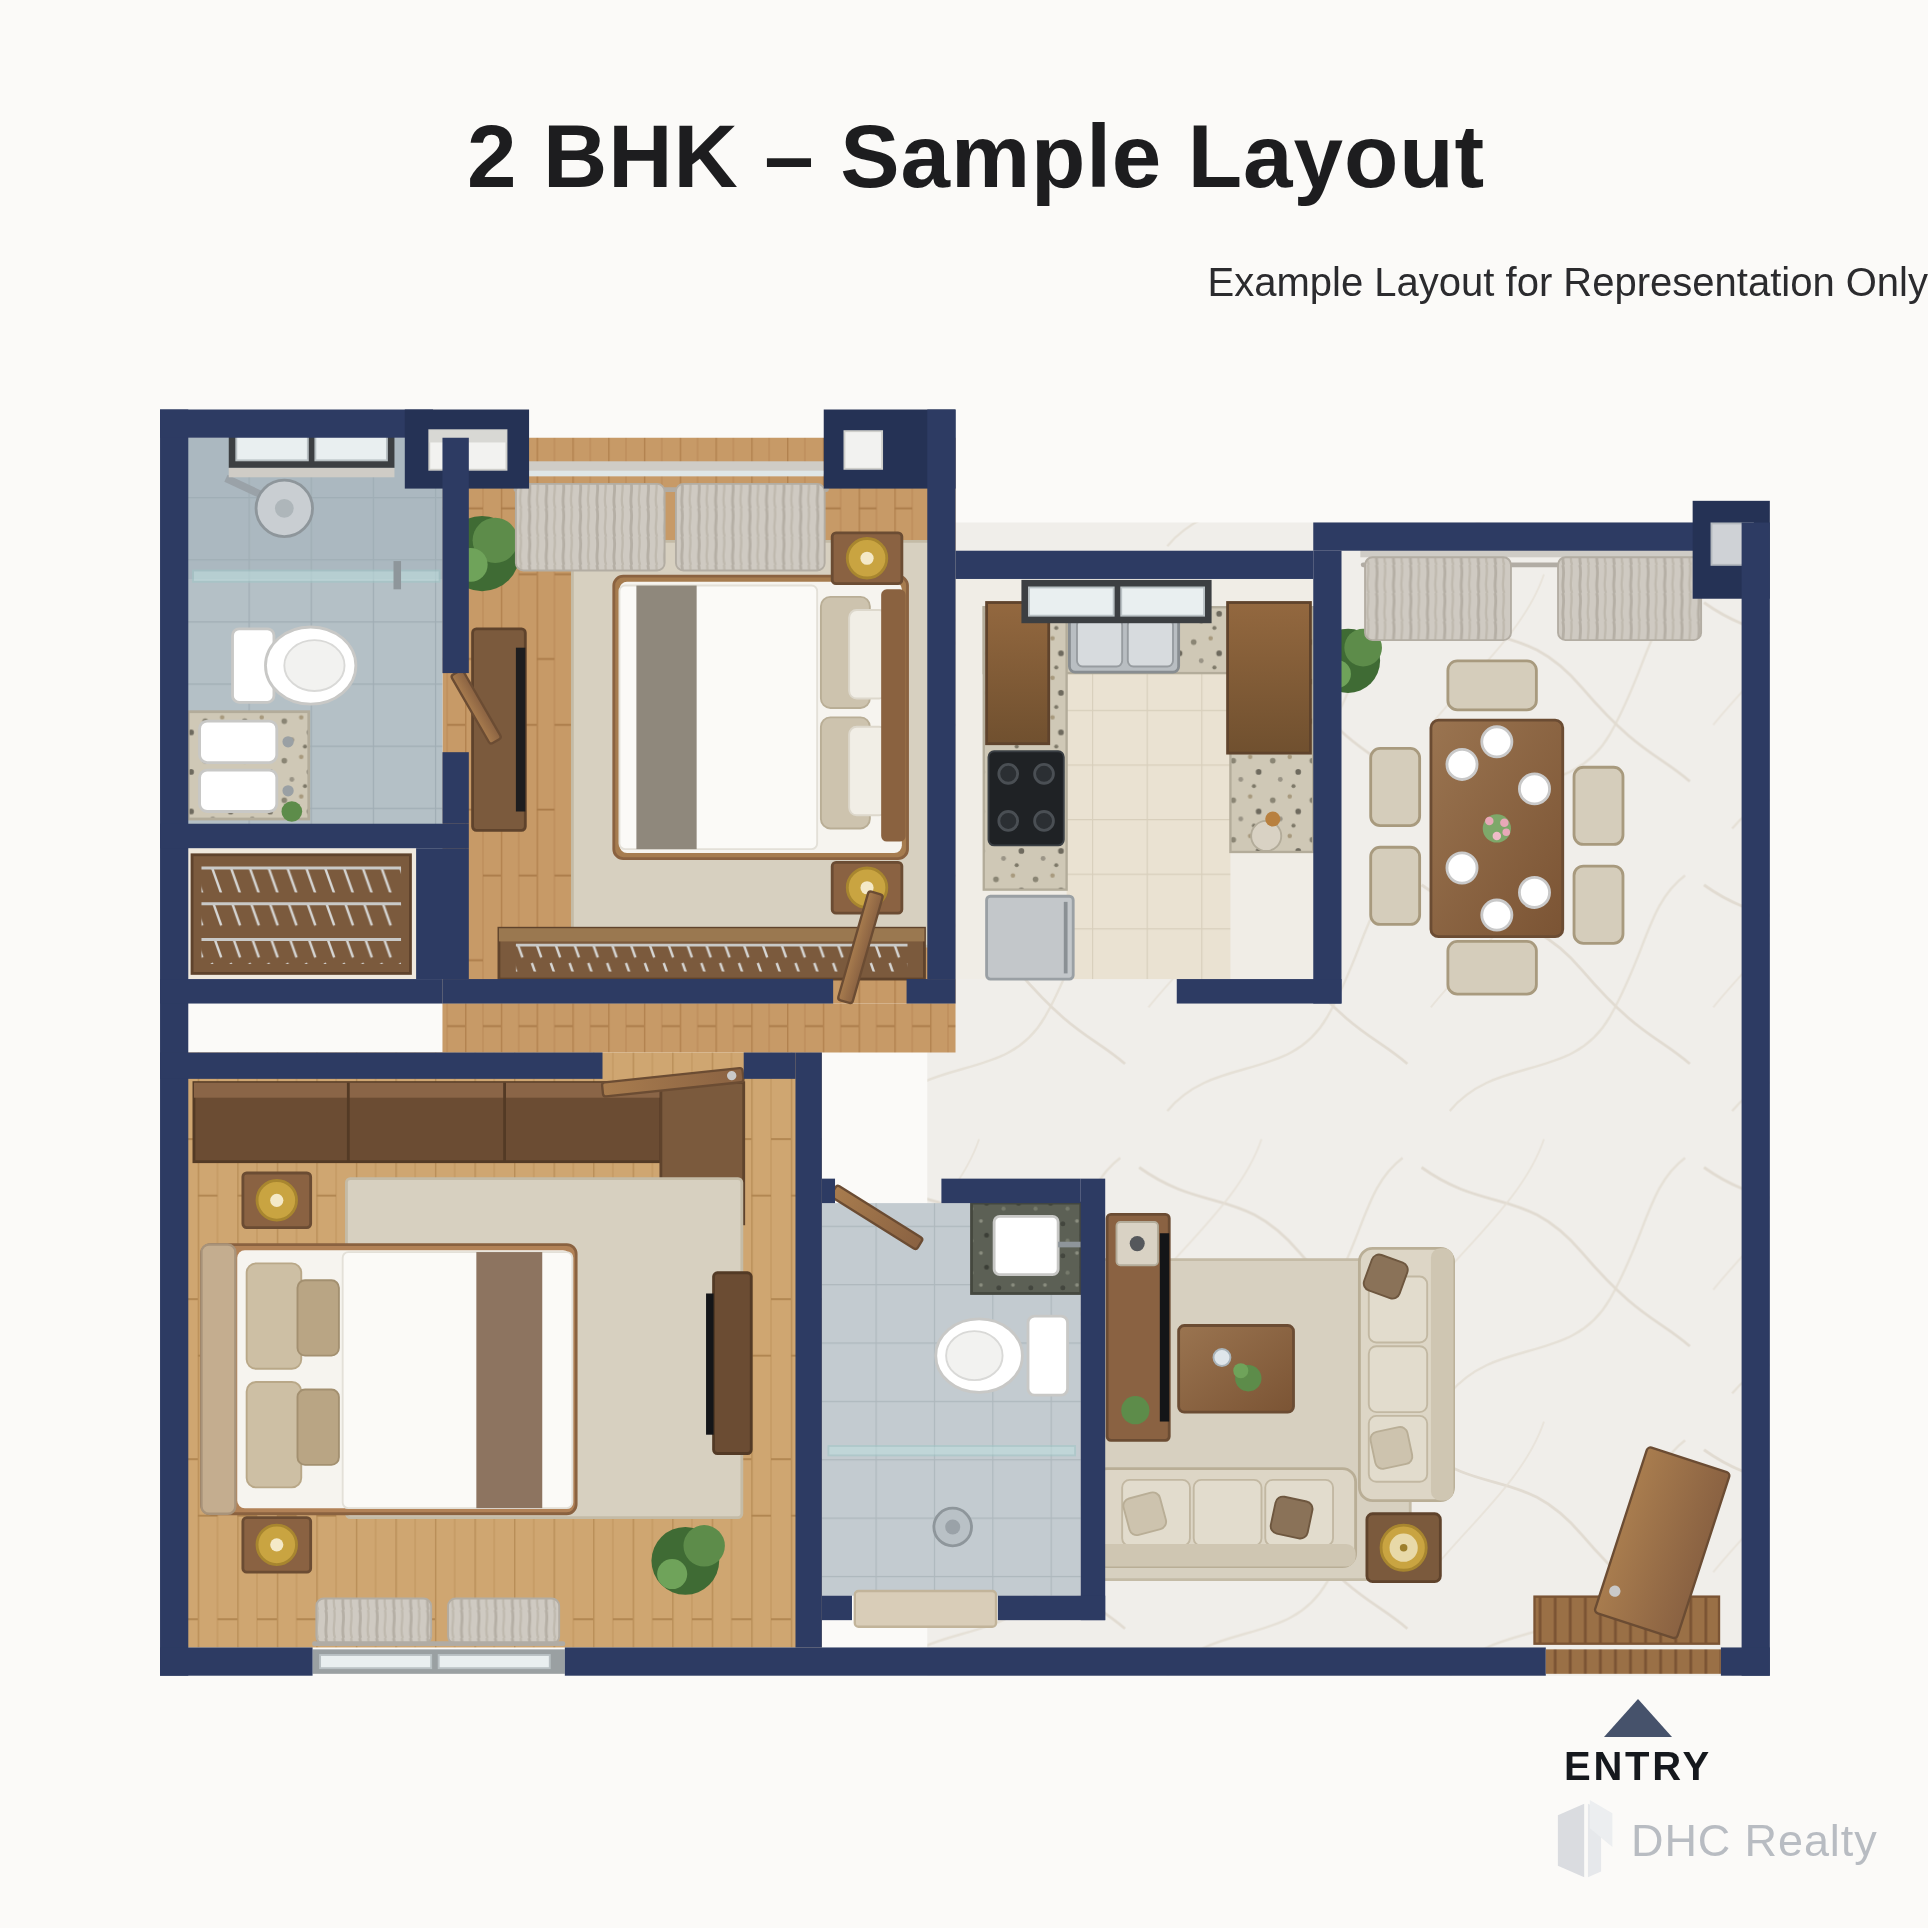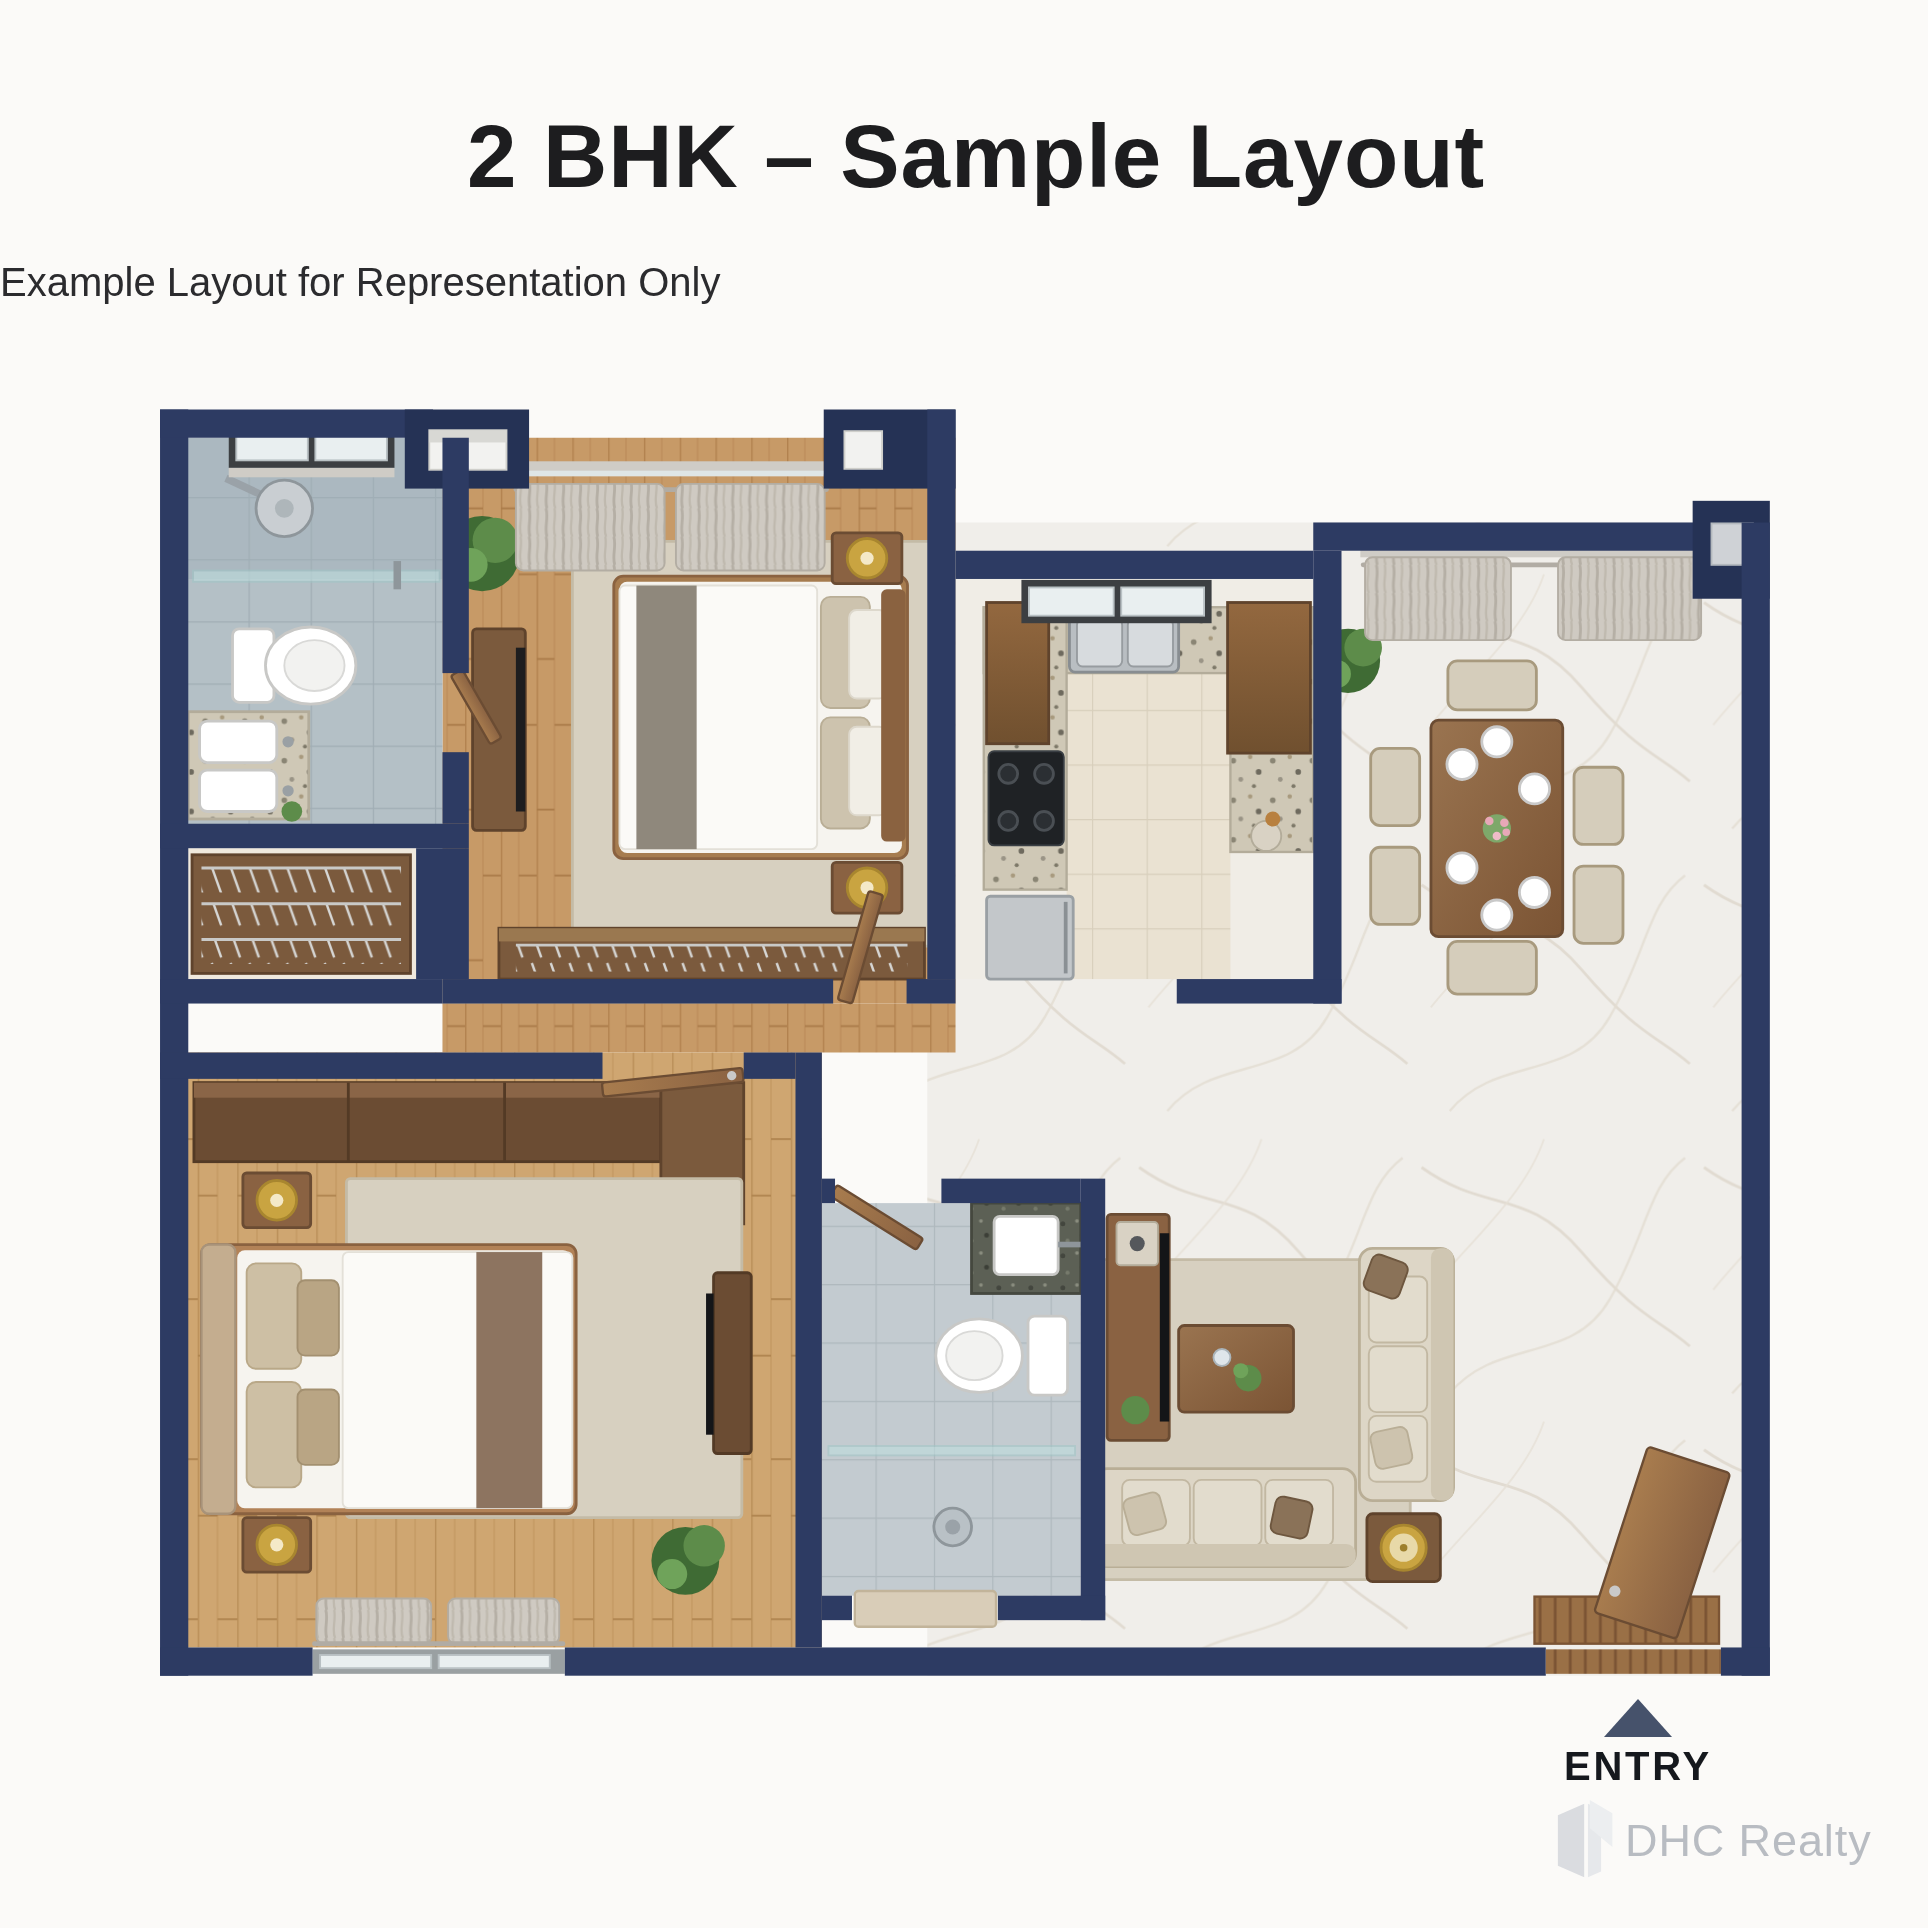--- a/index.html
+++ b/index.html
@@ -15,21 +15,21 @@
     --rug:#d7d0c0; --white-goods:#ffffff; --glass:#bfe0e0;
     --curtain:#cfcac2; --gold:#c9a441; --plant:#4e7c3f;
     --door-wood:#9a7046; --window-frame:#3c3f42;
   }
   html,body{margin:0;padding:0;}
   body{width:1928px;height:1928px;background:var(--page-bg);
        font-family:"Liberation Sans",sans-serif;overflow:hidden;}
   .canvas{position:relative;width:1928px;height:1928px;}
   .page-title{position:absolute;left:0;right:0;top:105px;text-align:center;
        font-size:89px;font-weight:700;letter-spacing:0.9px;color:var(--title);padding-left:24px;}
-  .page-subtitle{position:absolute;left:0;right:0;top:260px;text-align:left;
+  .page-subtitle{position:absolute;left:0;right:0;top:260px;text-align:right;
        font-size:40px;font-weight:400;color:var(--subtitle);}
   .plan-svg{position:absolute;left:0;top:0;}
   .wall{fill:var(--wall);}
   .wall.alt{fill:var(--wall-dark);}
   .niche{fill:#f2f2f0;stroke:#cfcfcb;stroke-width:2;}
   .niche-shade{fill:#d8d8d4;}
   .sill{fill:#cfccc6;}
   .winframe{fill:var(--window-frame);}
   .pane{fill:#e9eff0;stroke:#b9c1c4;stroke-width:2;}
   .curtain{fill:url(#curtainPat);stroke:#b3ada3;stroke-width:2;}
@@ -45,21 +45,21 @@
   .darkwood-item{fill:#7b5a3d;stroke:#5f432c;stroke-width:3;}
   .door-leaf{fill:url(#doorGrad);stroke:#6b4c33;stroke-width:2.5;}
   .lamp{fill:var(--gold);stroke:#a8862f;stroke-width:3;}
   .lamp-core{fill:#f4e9c8;}
   .plant-a{fill:#3f6b34;} .plant-b{fill:#5d8c4a;} .plant-c{fill:#6fa35a;}
   .entry-arrow{position:absolute;left:1604px;top:1699px;width:0;height:0;
        border-left:34px solid transparent;border-right:34px solid transparent;
        border-bottom:38px solid var(--entry-arrow);}
   .entry-label{position:absolute;left:1544px;top:1744px;width:188px;text-align:center;
        font-size:40px;font-weight:600;letter-spacing:2.8px;color:var(--entry-label);}
-  .watermark{position:absolute;left:1556px;top:1800px;display:flex;align-items:center;gap:7px;}
+  .watermark{position:absolute;left:1556px;top:1800px;display:flex;align-items:center;gap:13px;}
   .watermark-text{font-size:45px;font-weight:500;letter-spacing:0.9px;color:var(--watermark-text);}
 </style>
 </head>
 <body>
 
 <div class="canvas">
 
   <div class="page-title">2 BHK – Sample Layout</div>
   <div class="page-subtitle">Example Layout for Representation Only</div>
 

